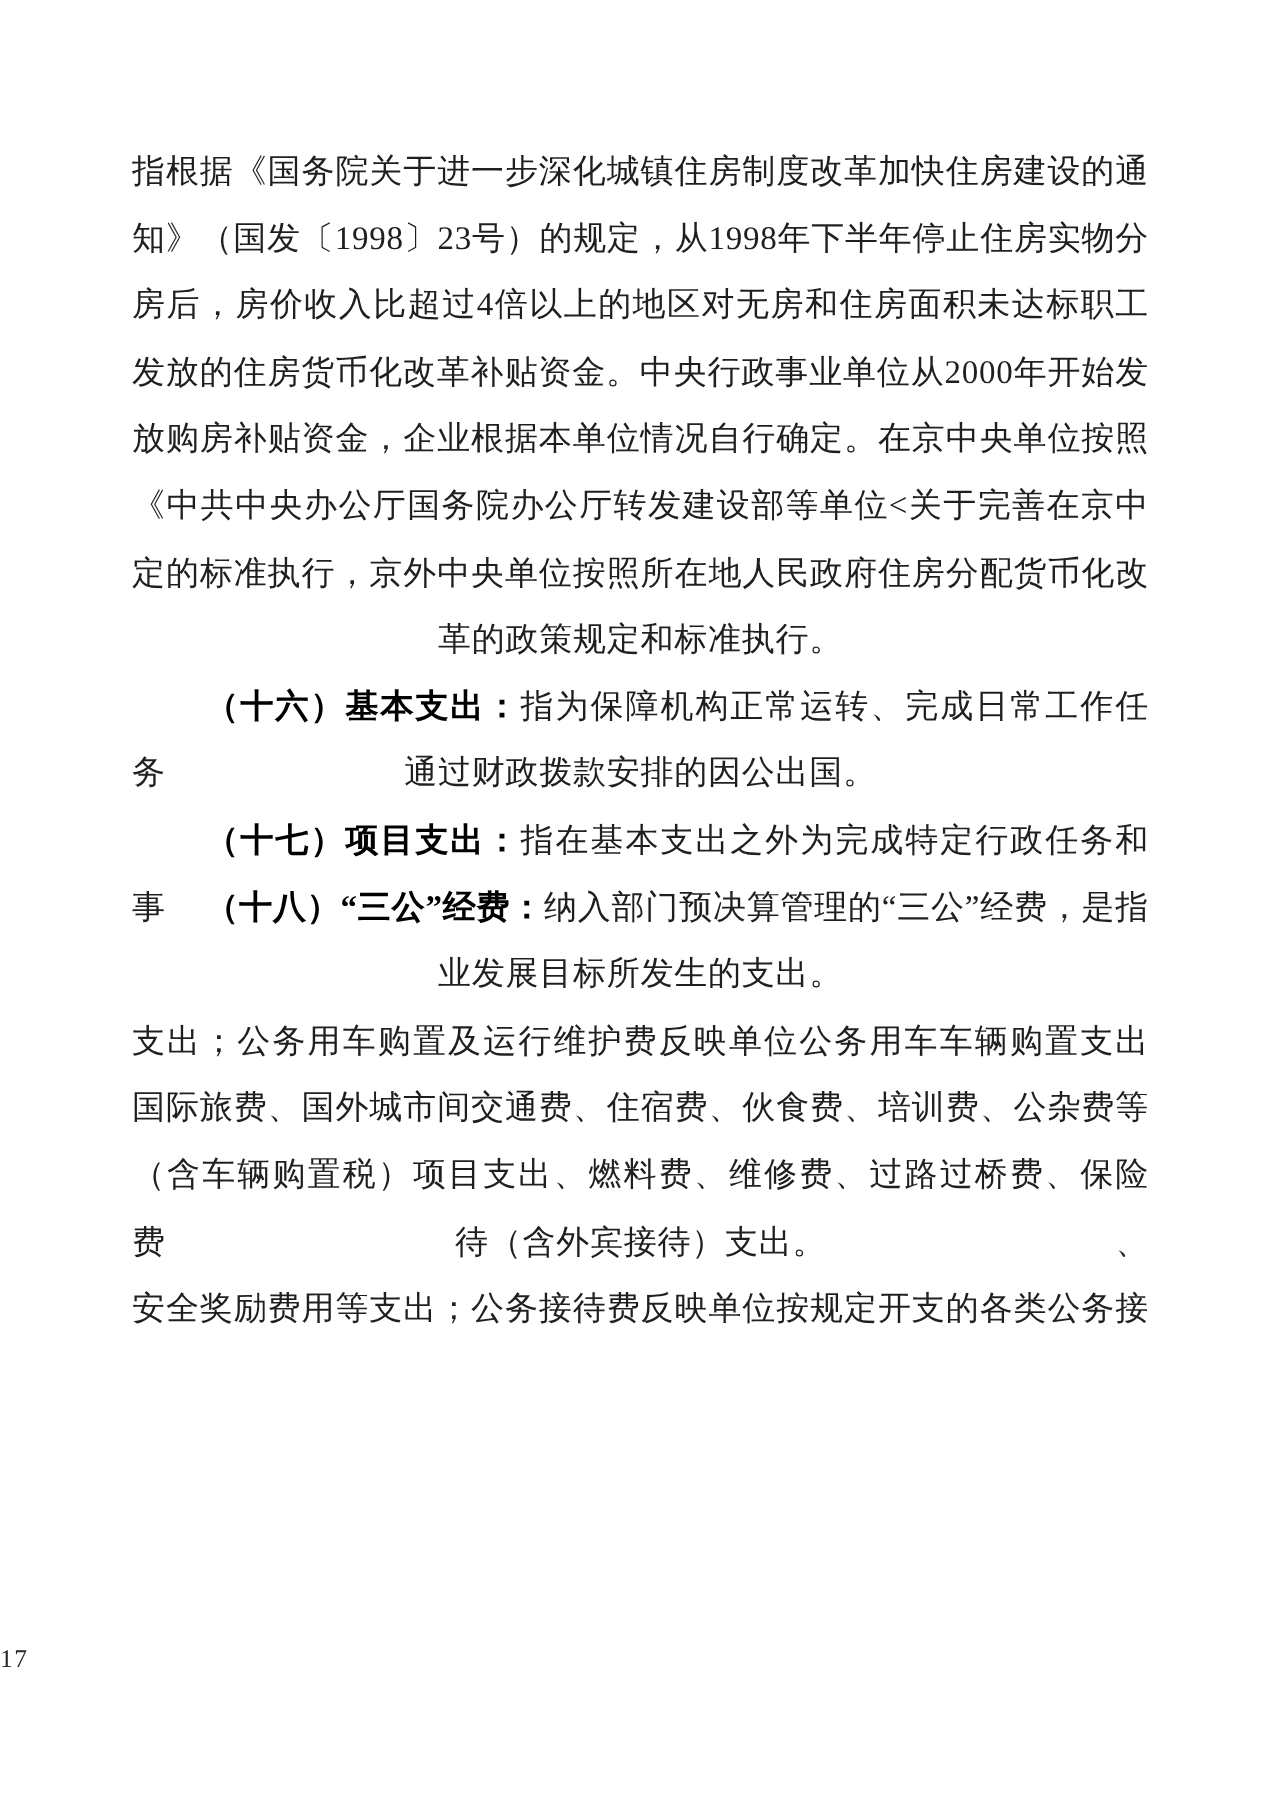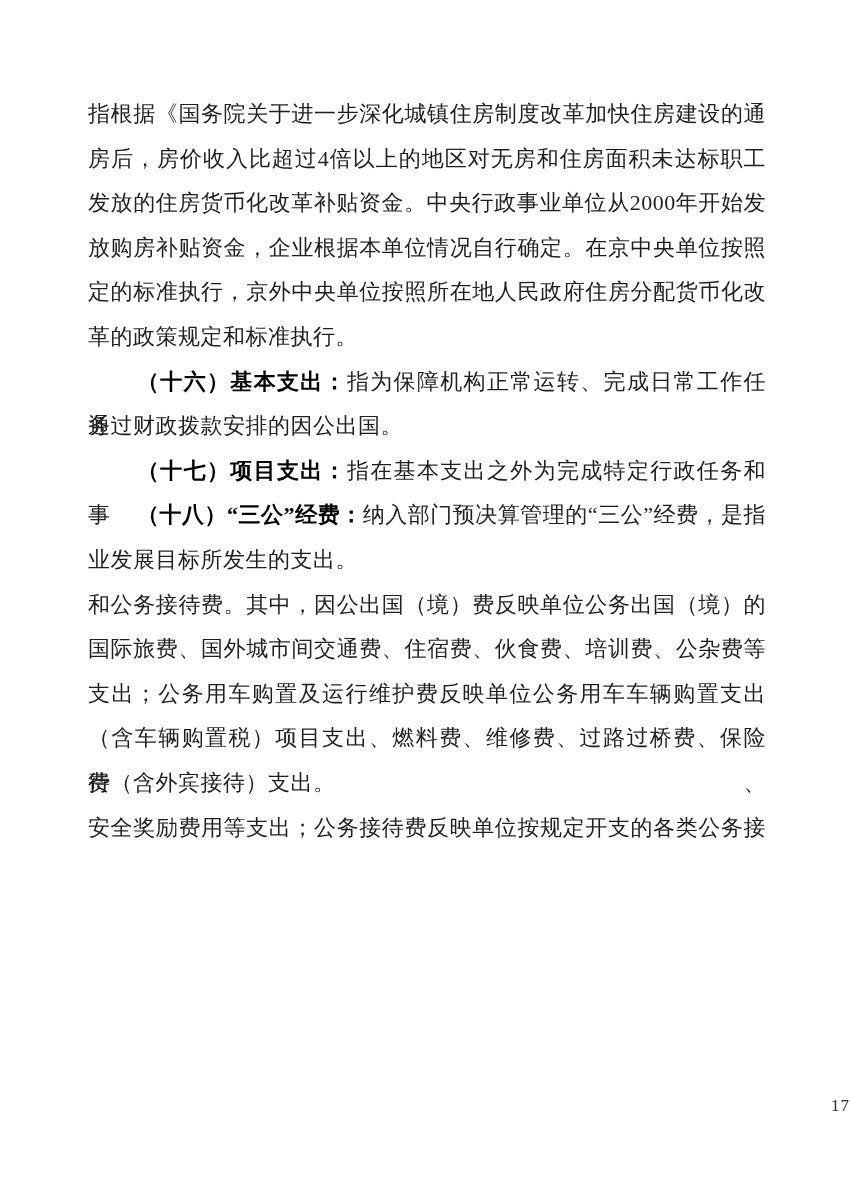--- a/index.html
+++ b/index.html
@@ -23,67 +23,68 @@
   }
   .line {
     margin: 0;
     padding: 0;
     height: 44.6px;
     line-height: 44.6px;
     font-size: 22px;
     letter-spacing: 0.5px;
     color: #1f1f1f;
     white-space: nowrap;
-    text-align: left;
+    text-align: center;
   }
   .line.fill {
     white-space: normal;
     text-align: justify;
     text-align-last: justify;
     text-justify: inter-character;
   }
   .line.indent {
     text-indent: 49px;
   }
   .b {
     font-weight: bold;
     color: #000000;
   }
   #footer {
     position: absolute;
     left: 0;
     top: 1096px;
     width: 850px;
-    text-align: right;
+    text-align: left;
   }
   #page-number {
     font-size: 17px;
     color: #2a2a2a;
     letter-spacing: 1px;
   }
 </style>
 </head>
 <body>
 
 <div id="page">
   <div id="text-block">
     <p class="line fill"><span>指根据《国务院关于进一步深化城镇住房制度改革加快住房建设的通</span></p>
+    <p class="line fill"><span>知》（国发〔1998〕23号）的规定，从1998年下半年停止住房实物分</span></p>
     <p class="line fill"><span>房后，房价收入比超过4倍以上的地区对无房和住房面积未达标职工</span></p>
     <p class="line fill"><span>发放的住房货币化改革补贴资金。中央行政事业单位从2000年开始发</span></p>
     <p class="line fill"><span>放购房补贴资金，企业根据本单位情况自行确定。在京中央单位按照</span></p>
+    <p class="line fill"><span>《中共中央办公厅国务院办公厅转发建设部等单位&lt;关于完善在京中</span></p>
     <p class="line fill"><span>定的标准执行，京外中央单位按照所在地人民政府住房分配货币化改</span></p>
     <p class="line"><span>革的政策规定和标准执行。</span></p>
     <p class="line fill indent"><span class="b">（十六）基本支出：</span><span>指为保障机构正常运转、完成日常工作任务</span></p>
     <p class="line"><span>通过财政拨款安排的因公出国。</span></p>
     <p class="line fill indent"><span class="b">（十七）项目支出：</span><span>指在基本支出之外为完成特定行政任务和事</span></p>
     <p class="line fill indent"><span class="b">（十八）“三公”经费：</span><span>纳入部门预决算管理的“三公”经费，是指</span></p>
     <p class="line"><span>业发展目标所发生的支出。</span></p>
-    <p class="line fill"><span>和公务接待费。其中，因公出国（境）费反映单位公务出国（境）的</span></p>
+    <p class="line fill"><span>支出；公务用车购置及运行维护费反映单位公务用车车辆购置支出</span></p>
     <p class="line fill"><span>国际旅费、国外城市间交通费、住宿费、伙食费、培训费、公杂费等</span></p>
-    <p class="line fill"><span>支出；公务用车购置及运行维护费反映单位公务用车车辆购置支出</span></p>
     <p class="line fill"><span>（含车辆购置税）项目支出、燃料费、维修费、过路过桥费、保险费、</span></p>
     <p class="line"><span>待（含外宾接待）支出。</span></p>
     <p class="line fill"><span>安全奖励费用等支出；公务接待费反映单位按规定开支的各类公务接</span></p>
   </div>
 
   <div id="footer">
     <span id="page-number">17</span>
   </div>
 </div>
 

